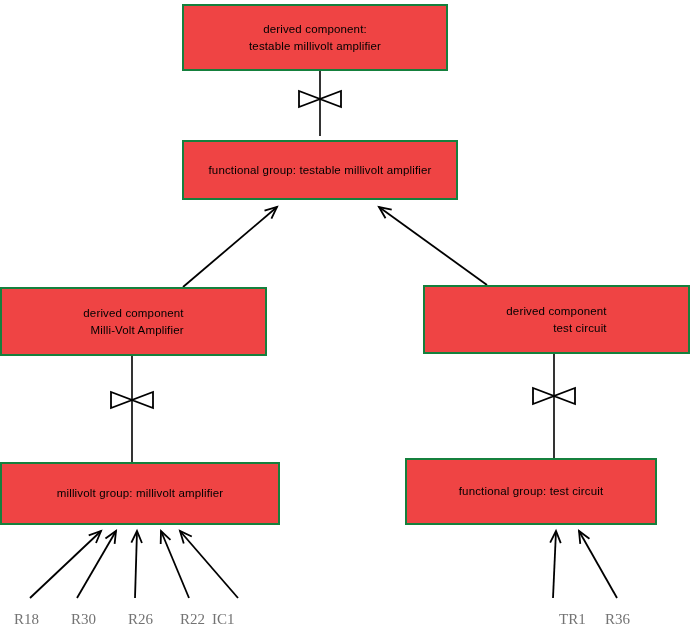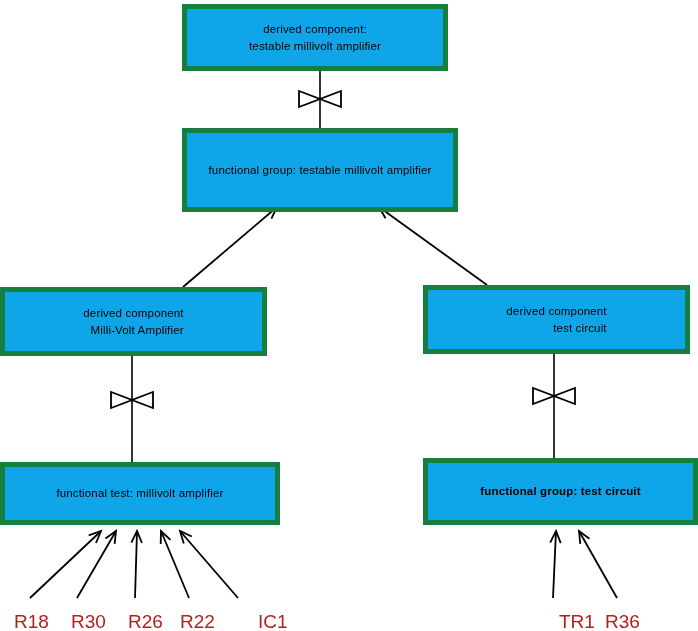--- a/index.html
+++ b/index.html
@@ -23,46 +23,47 @@
     position: absolute;
     left: 0;
     top: 0;
     width: 698px;
     height: 631px;
     pointer-events: none;
   }
   .node {
     position: absolute;
     box-sizing: border-box;
-    border: 5px solid #15803d;
-    background: #0ea5e9;
+    border: 2px solid #15803d;
+    background: #ef4444;
     display: flex;
     align-items: center;
     justify-content: center;
     text-align: center;
     z-index: 2;
   }
   .node .node-label {
     display: block;
     font-size: 11.5px;
     line-height: 1.45;
     letter-spacing: 0.15px;
     white-space: pre-line;
     color: #000000;
   }
   .node-left-block .node-label {
     text-align: right;
   }
   .leaf-label {
     position: absolute;
-    font-size: 19px;
+    font-size: 15px;
     line-height: 1;
-    color: #b91c1c;
+    color: #737373;
     white-space: nowrap;
     z-index: 2;
+    font-family: Liberation Serif, serif;
   }
 </style>
 </head>
 <body>
 
 <div id="canvas">
   <svg id="edges" viewBox="0 0 698 631" width="698" height="631" xmlns="http://www.w3.org/2000/svg">
       <g>
         <line x1="320" y1="71" x2="320" y2="136" stroke="#000000" stroke-width="1.6"></line>
         <polygon points="299,91 299,107 320,99" fill="none" stroke="#000000" stroke-width="1.8" stroke-linejoin="miter"></polygon>
@@ -112,37 +113,37 @@
       </g>
       <g>
         <line x1="617" y1="598" x2="579" y2="531" stroke="#000000" stroke-width="1.8"></line>
         <polyline points="589.47,538.71 579,531 580.25,543.94" fill="none" stroke="#000000" stroke-width="1.8" stroke-linejoin="miter" stroke-linecap="butt"></polyline>
       </g>
     </svg>
 <div class="node" style="left: 182px; top: 4px; width: 266px; height: 67px;">
       <span class="node-label">derived component:
 testable millivolt amplifier</span>
     </div>
-    <div class="node" style="left: 182px; top: 128px; width: 276px; height: 84px;">
+    <div class="node" style="left: 182px; top: 140px; width: 276px; height: 60px;">
       <span class="node-label">functional group: testable millivolt amplifier</span>
     </div>
     <div class="node node-left-block" style="left: 0px; top: 287px; width: 267px; height: 69px;">
       <span class="node-label">derived component
 Milli-Volt Amplifier</span>
     </div>
     <div class="node node-left-block" style="left: 423px; top: 285px; width: 267px; height: 69px;">
       <span class="node-label">derived component
 test circuit</span>
     </div>
     <div class="node" style="left: 0px; top: 462px; width: 280px; height: 63px;">
-      <span class="node-label">functional test: millivolt amplifier</span>
+      <span class="node-label">millivolt group: millivolt amplifier</span>
     </div>
-    <div class="node" style="left: 423px; top: 458px; width: 275px; height: 67px; font-weight: bold;">
+    <div class="node" style="left: 405px; top: 458px; width: 252px; height: 67px;">
       <span class="node-label">functional group: test circuit</span>
     </div>
     <span class="leaf-label" style="left: 14px; top: 612px;">R18</span>
     <span class="leaf-label" style="left: 71px; top: 612px;">R30</span>
     <span class="leaf-label" style="left: 128px; top: 612px;">R26</span>
     <span class="leaf-label" style="left: 180px; top: 612px;">R22</span>
-    <span class="leaf-label" style="left: 212px; top: 612px; margin-left: 46px;">IC1</span>
+    <span class="leaf-label" style="left: 212px; top: 612px;">IC1</span>
     <span class="leaf-label" style="left: 539px; top: 612px; margin-left: 20px;">TR1</span>
     <span class="leaf-label" style="left: 605px; top: 612px;">R36</span>
   </div>
 
 </body></html>

